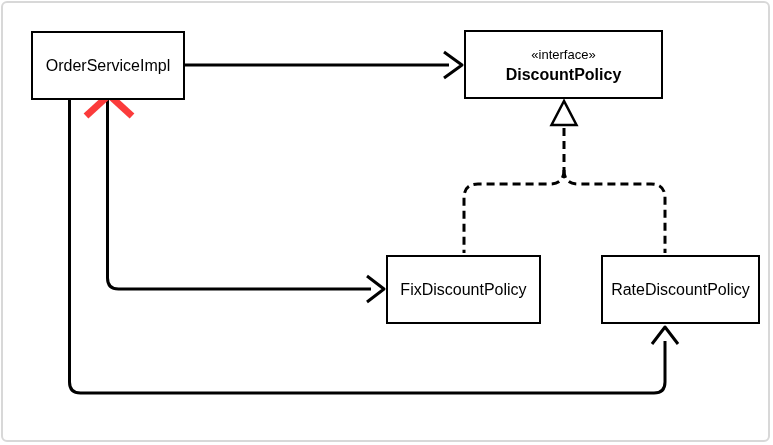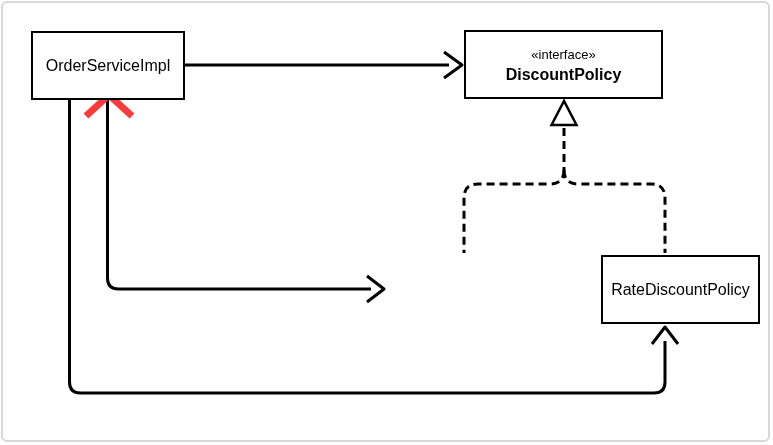--- a/index.html
+++ b/index.html
@@ -97,19 +97,22 @@
 
   <div class="uml-box" id="box-order">
     <div class="name">OrderServiceImpl</div>
   </div>
 
   <div class="uml-box" id="box-iface">
     <div class="stereotype">«interface»</div>
     <div class="name bold">DiscountPolicy</div>
   </div>
 
+  <div class="uml-box" id="box-fix">
+    <div class="name">FixDiscountPolicy</div>
+  </div>
 
   <div class="uml-box" id="box-rate">
     <div class="name">RateDiscountPolicy</div>
   </div>
 
   <div class="frame"></div>
 </div>
 
 </body></html>

